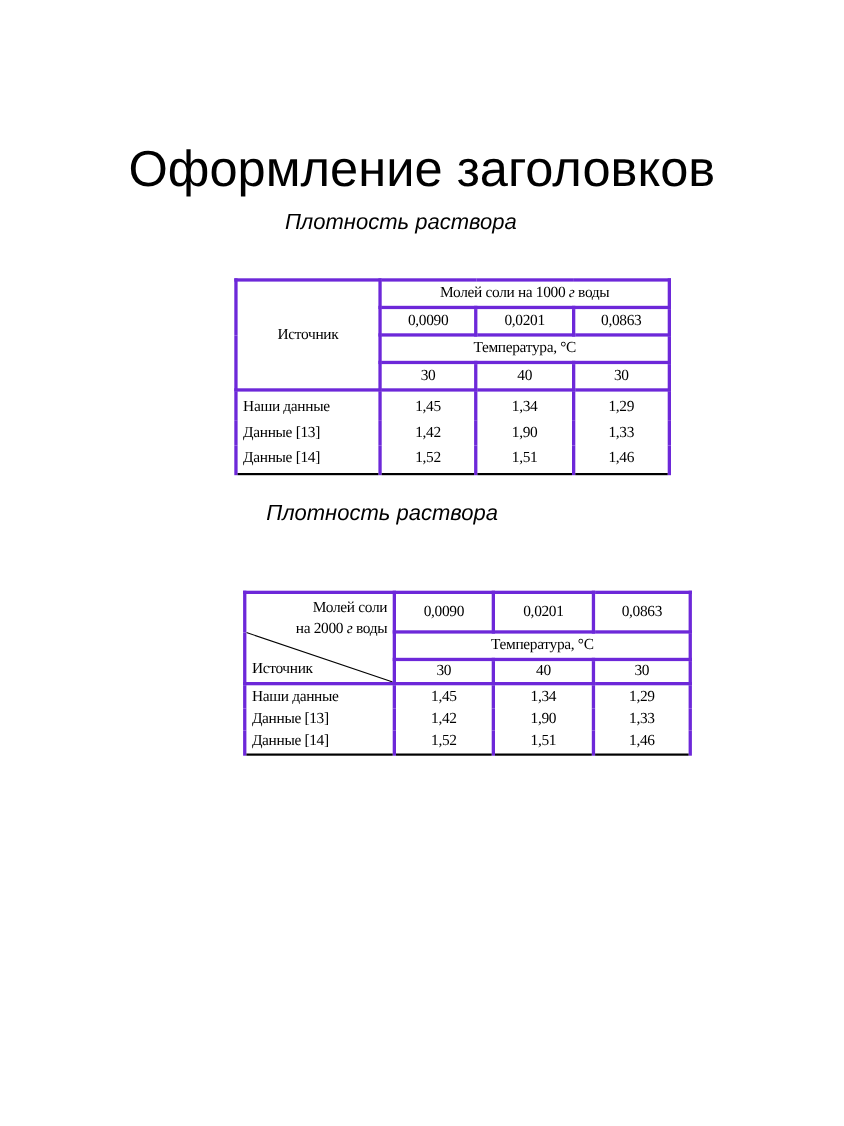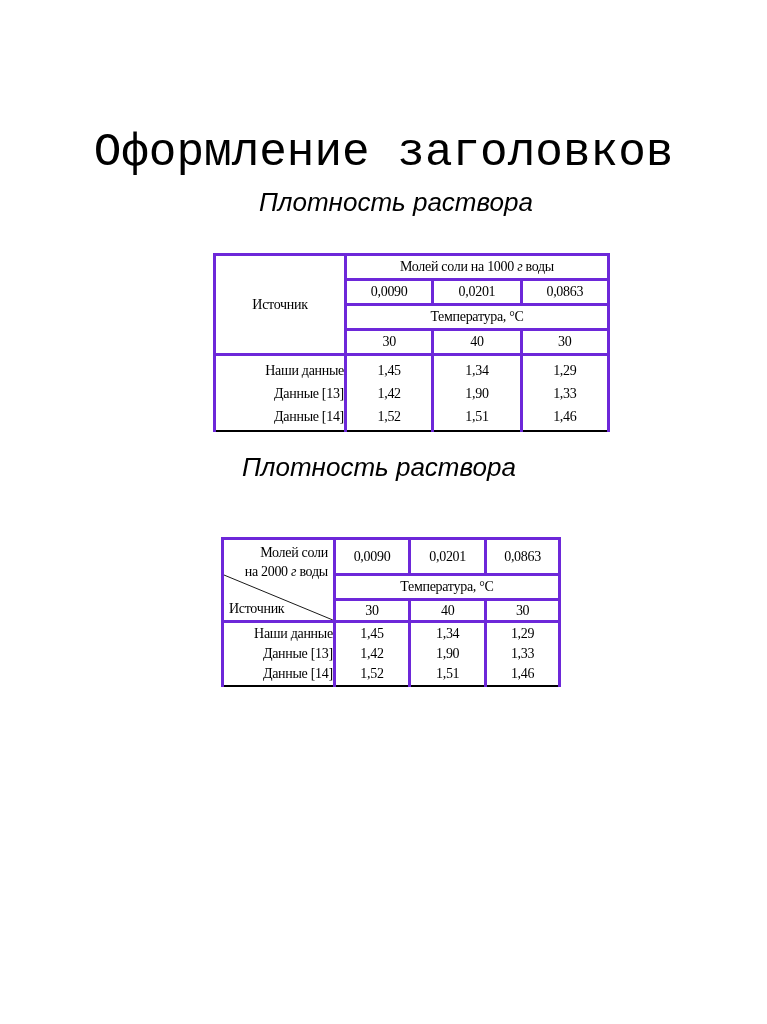--- a/index.html
+++ b/index.html
@@ -1,31 +1,31 @@
 <!DOCTYPE html>
 <html><head>
 <meta charset="utf-8">
 <style>
   html, body { margin: 0; padding: 0; background: #ffffff; }
   body { width: 767px; height: 1024px; position: relative; overflow: hidden; font-family: "Liberation Sans", sans-serif; color: #000; }
-  .slide-title { position: absolute; left: 0; width: 767px; top: 92px; text-align: center; font-family: Liberation Mono, monospace; font-size: 46px; line-height: 60px; font-weight: normal; }
-  .caption { position: absolute; font-family: "Liberation Sans", sans-serif; font-style: italic; font-size: 26px; line-height: 24px; }
+  .slide-title { position: absolute; left: 0; width: 767px; top: 92px; text-align: center; font-family: Liberation Sans, sans-serif; font-size: 46px; line-height: 60px; font-weight: normal; }
+  .caption { position: absolute; font-family: "Liberation Sans", sans-serif; font-style: italic; font-size: 20px; line-height: 24px; }
   .caption-1 { left: 259px; top: 190px; }
   .caption-2 { left: 242px; top: 455px; }
   table.t { position: absolute; border-collapse: collapse; font-family: "Liberation Serif", serif; font-size: 14px; letter-spacing: -0.3px; }
   table.t td { border: 3px solid #6d28d9; padding: 0; text-align: center; vertical-align: middle; }
-  table.t .src { text-align: right; padding-left: 5px; }
+  table.t .src { text-align: left; padding-left: 5px; }
   table.t .stack td { border-top: none; border-bottom: none; line-height: 23px; }
   table.t tr.first-body td { border-top: 1.5px solid #000; }
   
   .t1 { left: 213px; top: 253px; width: 397px; border: 2px solid #000; }
   .t1 col.c0 { width: 132px; } .t1 col.c1 { width: 88px; } .t1 col.c2 { width: 89px; } .t1 col.c3 { width: 88px; }
   .t1 .hr { height: 25px; }
   
-  .t2 { left: 221px; top: 537px; width: 340px; border: 2px solid #000; }
+  .t2 { left: 221px; top: 537px; width: 408px; border: 2px solid #000; }
   .t2 col.c0 { width: 133px; } .t2 col.c1 { width: 88px; } .t2 col.c2 { width: 89px; } .t2 col.c3 { width: 86px; }
   .diag-cell { position: relative; height: 80px; }
   .diag-top { position: absolute; right: 5px; top: 3px; text-align: right; line-height: 19px; }
   .diag-bottom { position: absolute; left: 5px; bottom: 2px; line-height: 19px; }
   .diag-line { position: absolute; left: 0; top: 0; width: 100%; height: 100%; }
   .ital { font-style: italic; }
 </style>
 </head>
 <body>
 

